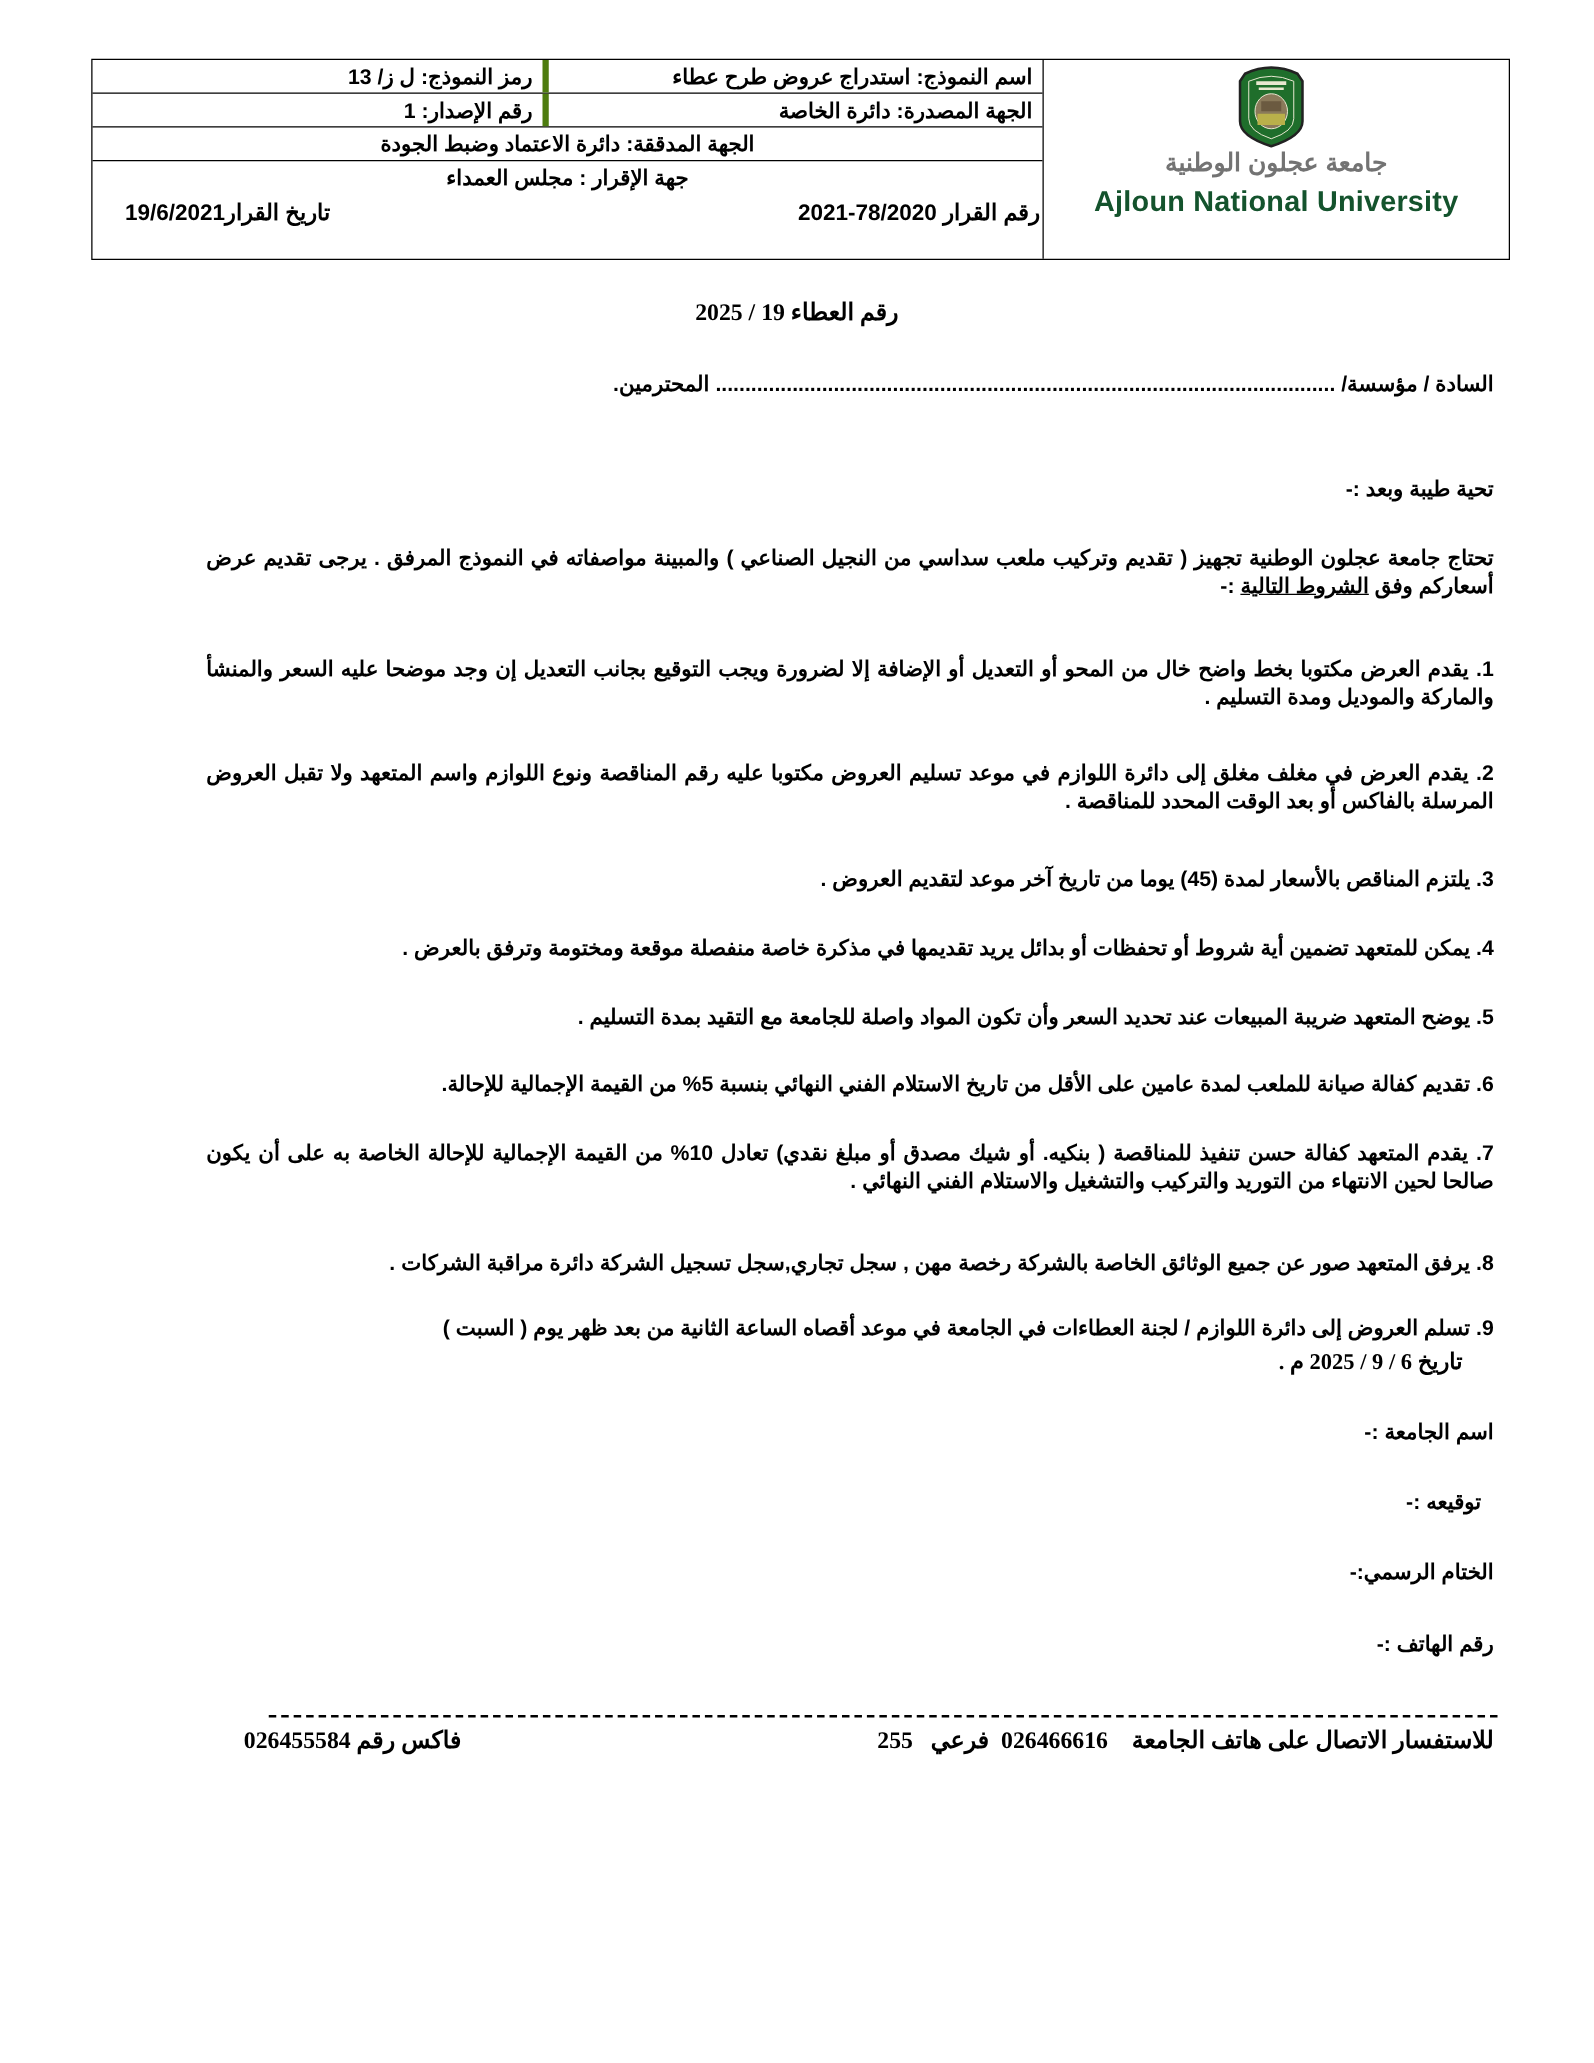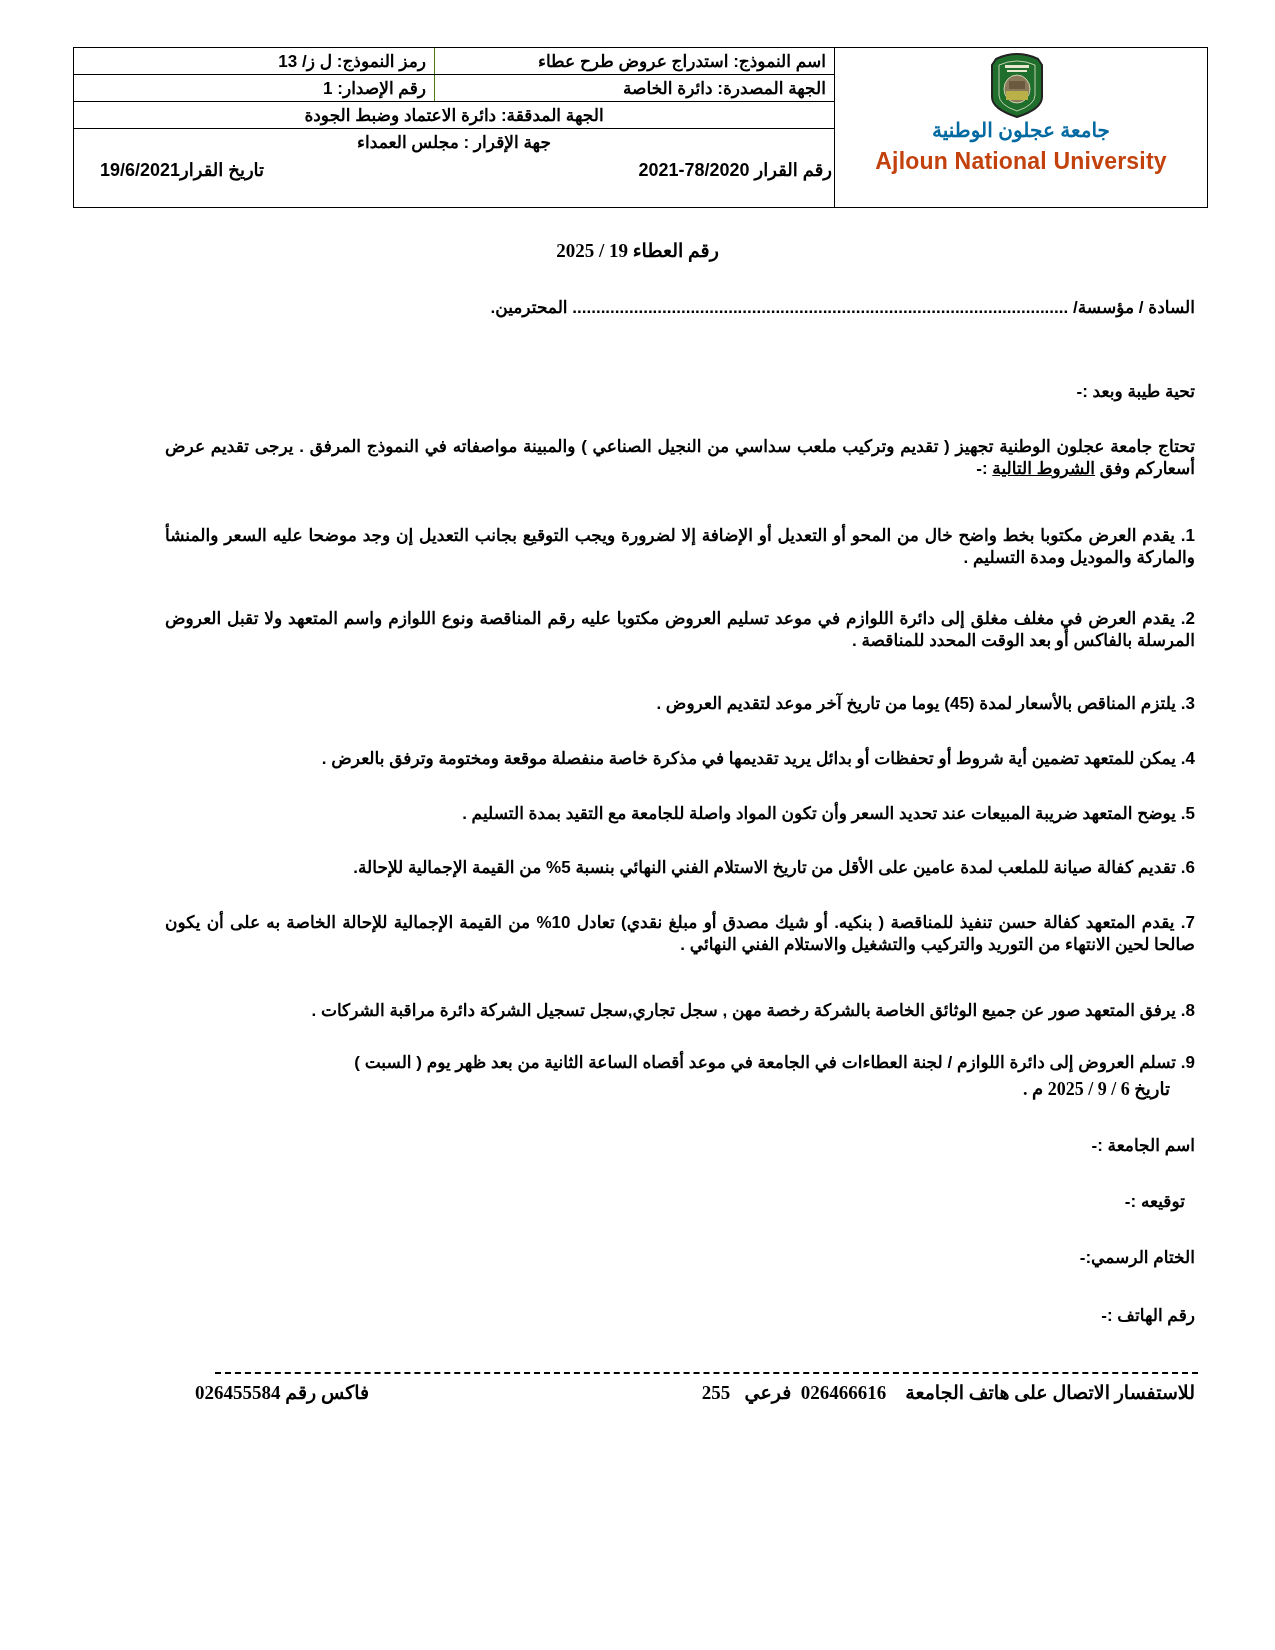--- a/index.html
+++ b/index.html
@@ -4,32 +4,32 @@
 <style>
   html, body { margin:0; padding:0; background:#fff; }
   body { width:1275px; height:1650px; position:relative; overflow:hidden;
          font-family:"Liberation Sans", sans-serif; color:#000; }
   .hdr { position:absolute; left:73px; top:47px; width:1135px; height:161px;
          border:1px solid #000; box-sizing:border-box; display:flex; direction:ltr; }
   .hdr-left { width:761px; height:100%; display:flex; flex-direction:column; border-right:1px solid #000; box-sizing:border-box; }
   .hdr-right { flex:1; position:relative; }
   .row { display:flex; border-bottom:1px solid #000; box-sizing:border-box; height:27px; direction:rtl; }
   .row .cell { display:flex; align-items:center; font-weight:bold; font-size:17px; padding:0 8px; box-sizing:border-box; }
-  .row .c-right { width:400px; border-left:1px solid #4d7c0f; }
+  .row .c-right { width:400px; border-left:5px solid #4d7c0f; }
   .row .c-left { flex:1; }
   .row.full { justify-content:center; }
   .row.full .cell { width:100%; justify-content:center; }
   .row.last { border-bottom:none; flex:1; flex-direction:column; height:auto; }
   .decision-top { text-align:center; font-weight:bold; font-size:17px; margin-top:3px; }
   .decision-bot { display:flex; justify-content:space-between; direction:rtl; padding:6px 0 0 0; font-weight:bold; font-size:18px; }
   .decision-bot .dnum { padding-right:2px;text-align:right; }
   .decision-bot .ddate { padding-left:26px; }
   .logo { position:absolute; left:155px; top:3px; width:54px; height:68px; }
-  .uni-ar { position:absolute; top:70px; left:0; width:100%; text-align:center; color:#0369a1; font-weight:bold; font-size:20px; }
-  .uni-en { position:absolute; top:100px; left:0; width:100%; text-align:center; color:#c2410c; font-weight:bold; font-size:23px; letter-spacing:0.2px; }
+  .uni-ar { position:absolute; top:70px; left:0; width:100%; text-align:center; color:#737373; font-weight:bold; font-size:20px; }
+  .uni-en { position:absolute; top:100px; left:0; width:100%; text-align:center; color:#14532d; font-weight:bold; font-size:23px; letter-spacing:0.2px; }
   .doc { position:absolute; direction:rtl; font-family:"Liberation Sans", sans-serif; font-weight:bold; font-size:17px; line-height:22px; }
   .center { text-align:center; }
   .serif { font-family:"Liberation Serif", serif; }
   .justify { text-align:justify; text-align-last:right; }
   .u { text-decoration:underline; }
   .dash { position:absolute; left:215px; top:1372px; width:983px; border-top:2px dashed #000; }
 </style>
 </head>
 <body>
 

